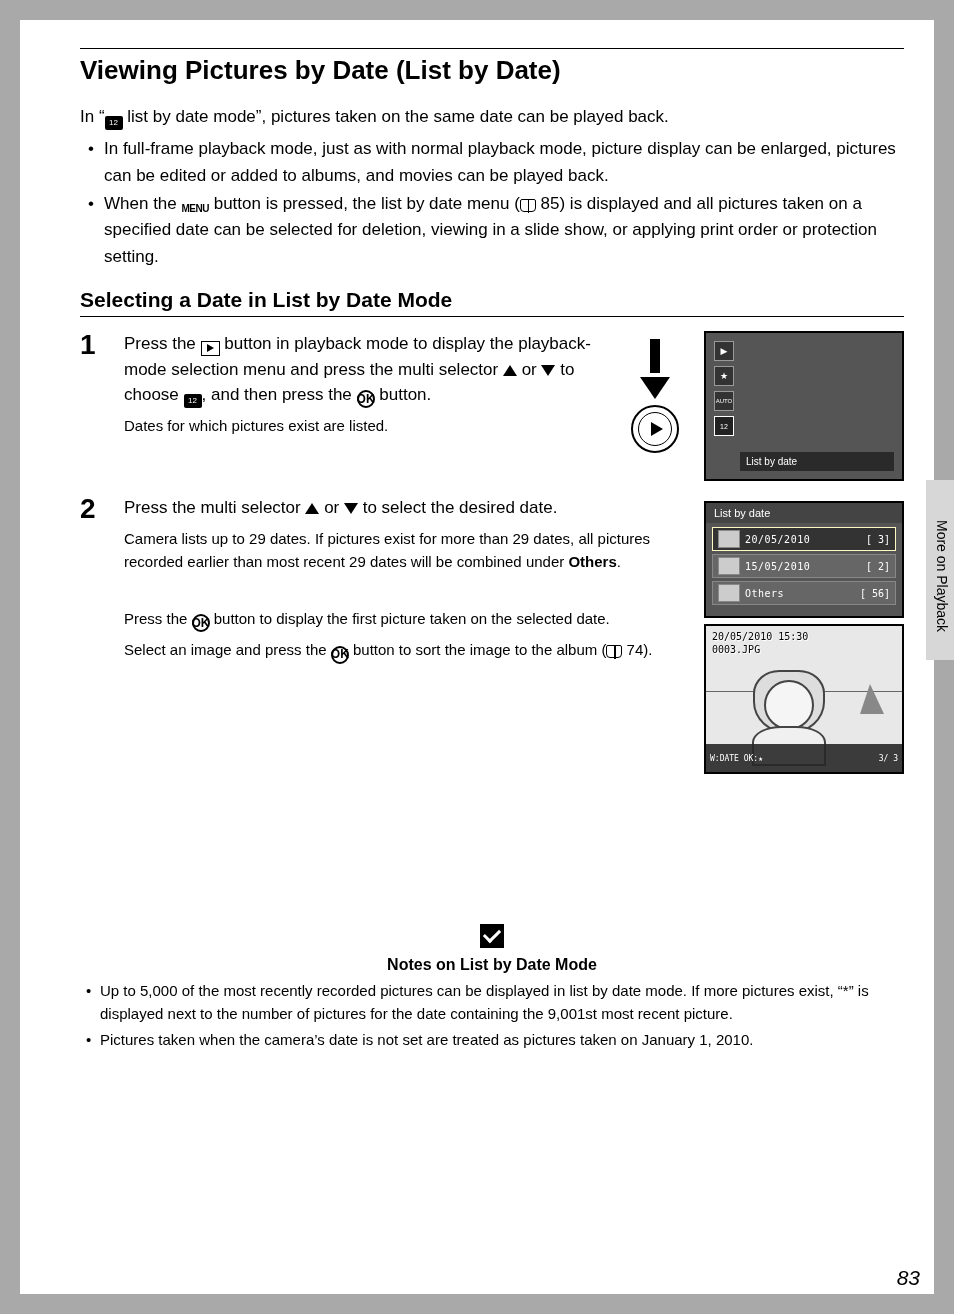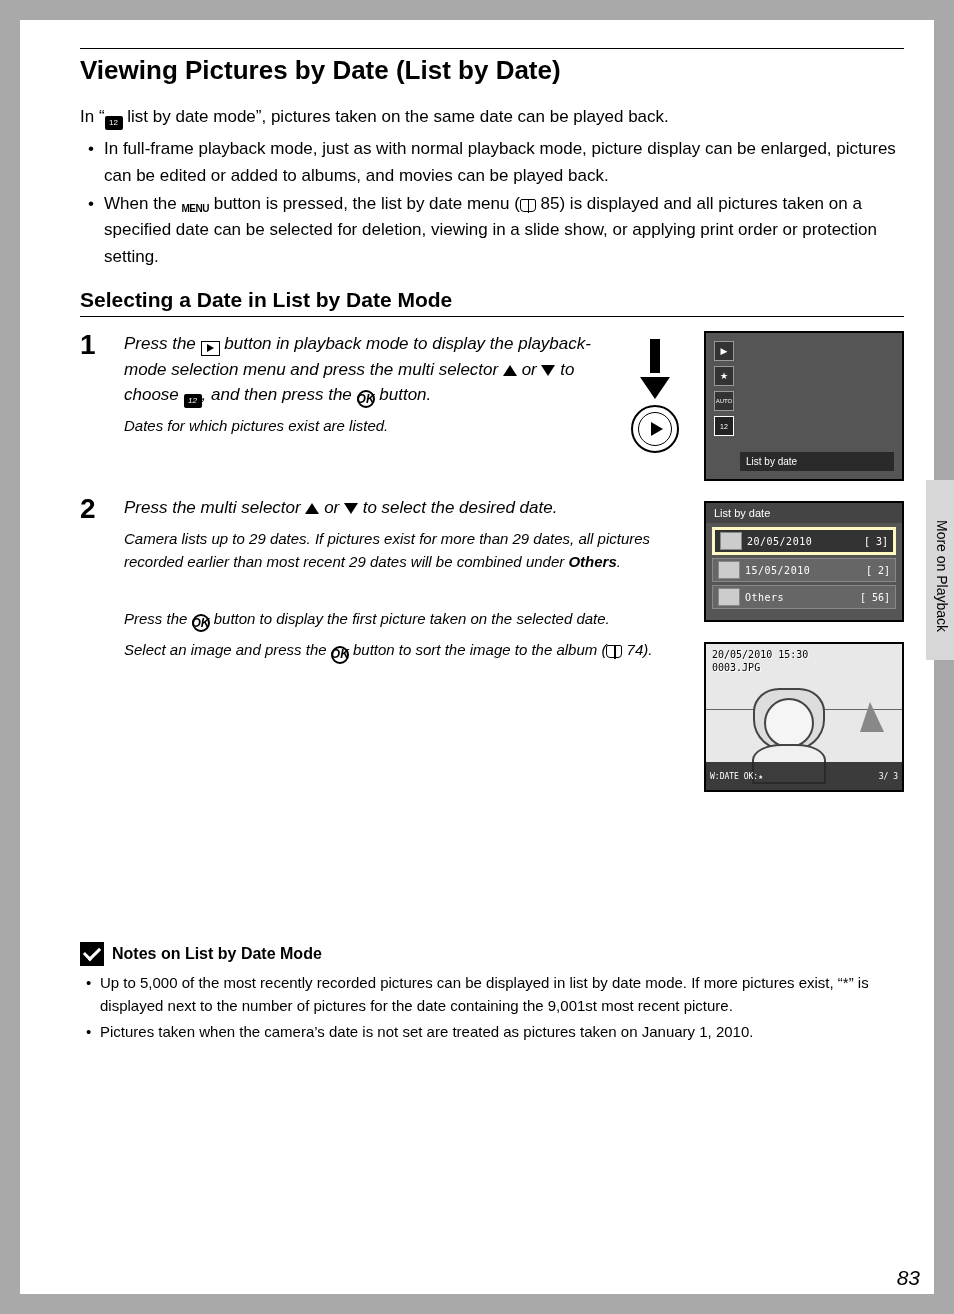--- a/index.html
+++ b/index.html
@@ -29,21 +29,21 @@
   h2 { font-size: 21px; font-weight: 700; margin: 10px 0 4px 0; }
   .h2-rule { border-top: 1px solid #000; margin-bottom: 14px; }
 
   .step { display: flex; align-items: flex-start; gap: 14px; margin-bottom: 14px; }
   .stepnum { font-size: 28px; font-weight: 700; line-height: 1; width: 30px; flex-shrink:0; }
   .stepbody { flex: 1; }
   .stepmain { font-size: 17px; line-height: 1.5; }
   .stepnote { font-size: 15px; line-height: 1.55; margin-top: 6px; }
 
   .row1 { display: flex; gap: 14px; align-items: flex-start; }
-  .row1 .text { flex: 1; font-style: italic; }
+  .row1 .text { flex: 1; }
 
   .illus-button {
     width: 70px; height: 130px; display:flex; flex-direction:column; align-items:center; justify-content:center; gap:6px;
   }
   .arrow-shaft { width: 10px; height: 34px; background:#000; }
   .arrow-head { width:0; height:0; border-left: 15px solid transparent; border-right:15px solid transparent; border-top:22px solid #000; margin-top:-2px; }
   .btn-circle { width:48px; height:48px; border:2px solid #000; border-radius:50%; display:flex; align-items:center; justify-content:center; }
   .btn-circle-inner { width:34px; height:34px; border:1.5px solid #000; border-radius:50%; display:flex; align-items:center; justify-content:center;}
   .play-glyph { width:0;height:0; border-top:7px solid transparent; border-bottom:7px solid transparent; border-left:12px solid #000; margin-left:3px;}
 
@@ -53,26 +53,26 @@
   .menu-icons { display:flex; flex-direction:column; gap:5px; }
   .menu-ico { width:20px; height:20px; background:#333; border:1px solid #999; display:flex; align-items:center; justify-content:center; color:#fff; font-size:9px; }
   .menu-ico.sel { background:#222; border:1px solid #fff; }
   .menu-right { flex:1; display:flex; flex-direction:column; justify-content:flex-end; }
   .menu-bar { background:#2a2a2a; color:#fff; font-size:10px; padding:4px 6px; }
 
   .lcd.datelist { margin-top: 6px; padding-bottom:6px; }
   .dl-header { background:#444; color:#fff; font-size:11px; padding:4px 8px; }
   .dl-rows { padding: 4px 6px 2px 6px; background:#555; }
   .dl-row { display:flex; align-items:center; gap:5px; background:#666; border:1px solid #888; padding:2px 5px; margin-bottom:3px; }
-  .dl-row.sel { background:#333; border:3px solid #fef9c3; }
+  .dl-row.sel { background:#333; border:1px solid #fef9c3; }
   .dl-thumb { width:22px; height:18px; background:#ccc; border:1px solid #888; }
   .dl-date { color:#fff; font-size:10px; flex:1; font-family: monospace; letter-spacing:0.5px; }
   .dl-count { color:#fff; font-size:10px; font-family: monospace; }
 
-  .lcd.photo { margin-top: 20px; height: 150px; background:#e8e8e8; position:relative; overflow:hidden; }
+  .lcd.photo { margin-top: 6px; height: 150px; background:#e8e8e8; position:relative; overflow:hidden; }
   .photo-meta { position:absolute; top:4px; left:6px; font-size:10px; font-family: monospace; color:#000; text-shadow: 1px 1px 0 #fff; line-height:1.3; }
   .photo-bottom { position:absolute; bottom:0; left:0; right:0; height:28px; background:rgba(40,40,40,.9); color:#fff; font-size:8px; display:flex; align-items:center; justify-content:space-between; padding:0 4px; font-family:monospace; }
   .photo-scene { position:absolute; top:30px; left:0; right:0; bottom:16px; }
   .photo-scene .horizon { position:absolute; top:35%; left:0; right:0; border-top:1px solid #666; }
   .photo-scene .head { position:absolute; width:50px; height:50px; border:2px solid #444; border-radius:50%; left:58px; top:24px; background:#f5f5f5; }
   .photo-scene .hair { position:absolute; width:72px; height:64px; border:2px solid #444; border-radius:40% 40% 55% 55%; left:47px; top:14px; background:#ddd; }
   .photo-scene .body { position:absolute; width:74px; height:40px; border:2px solid #444; border-radius:40% 40% 0 0; left:46px; top:70px; background:#f0f0f0;}
   .photo-scene .sail { position:absolute; right:18px; top:28px; width:0; height:0; border-bottom:30px solid #888; border-left:10px solid transparent; border-right:14px solid transparent; }
 
   
@@ -86,21 +86,21 @@
   .tri-up { display:inline-block; width:0;height:0; border-left:7px solid transparent; border-right:7px solid transparent; border-bottom:11px solid #000; vertical-align:-1px; }
   .tri-dn { display:inline-block; width:0;height:0; border-left:7px solid transparent; border-right:7px solid transparent; border-top:11px solid #000; vertical-align:-1px; }
   .ico.ok { width:18px; height:18px; border:2.2px solid #000; border-radius:50%; align-items:center; justify-content:center; font-size:12px; font-weight:700; font-family:Arial Narrow, Arial; }
   .ico.thumbs { width:17px; height:13px; border:1.8px solid #000; position:relative; background:
     linear-gradient(#000,#000) 33% 0/1.5px 100% no-repeat,
     linear-gradient(#000,#000) 66% 0/1.5px 100% no-repeat,
     linear-gradient(#000,#000) 0 50%/100% 1.5px no-repeat; }
 
   
   .notes { margin-top: 150px; }
-  .notes-head { display:flex; align-items:center; gap:8px; margin-bottom:6px; }
+  .notes-head { display:flex; align-items:center; gap:8px; margin-bottom:6px;flex-direction:column; }
   .check { width:24px; height:24px; background:#000; display:flex; align-items:center; justify-content:center; }
   .check::after { content:""; width:13px; height:7px; border-left:3px solid #fff; border-bottom:3px solid #fff; transform: rotate(-45deg); margin-top:-4px;}
   .notes h3 { font-size:16px; font-weight:700; }
   ul.notes-list { list-style:none; padding:0; }
   ul.notes-list li { position:relative; padding-left:20px; font-size:15px; line-height:1.5; margin-bottom:4px; }
   ul.notes-list li::before { content:"•"; position:absolute; left:6px; }
 
   .side-tab { position:absolute; right:0; top:480px; width:28px; height:180px; background:#d7d7d7; }
   .side-label { position:absolute; right:4px; top:520px; writing-mode: vertical-rl; font-size:14px; }
 

